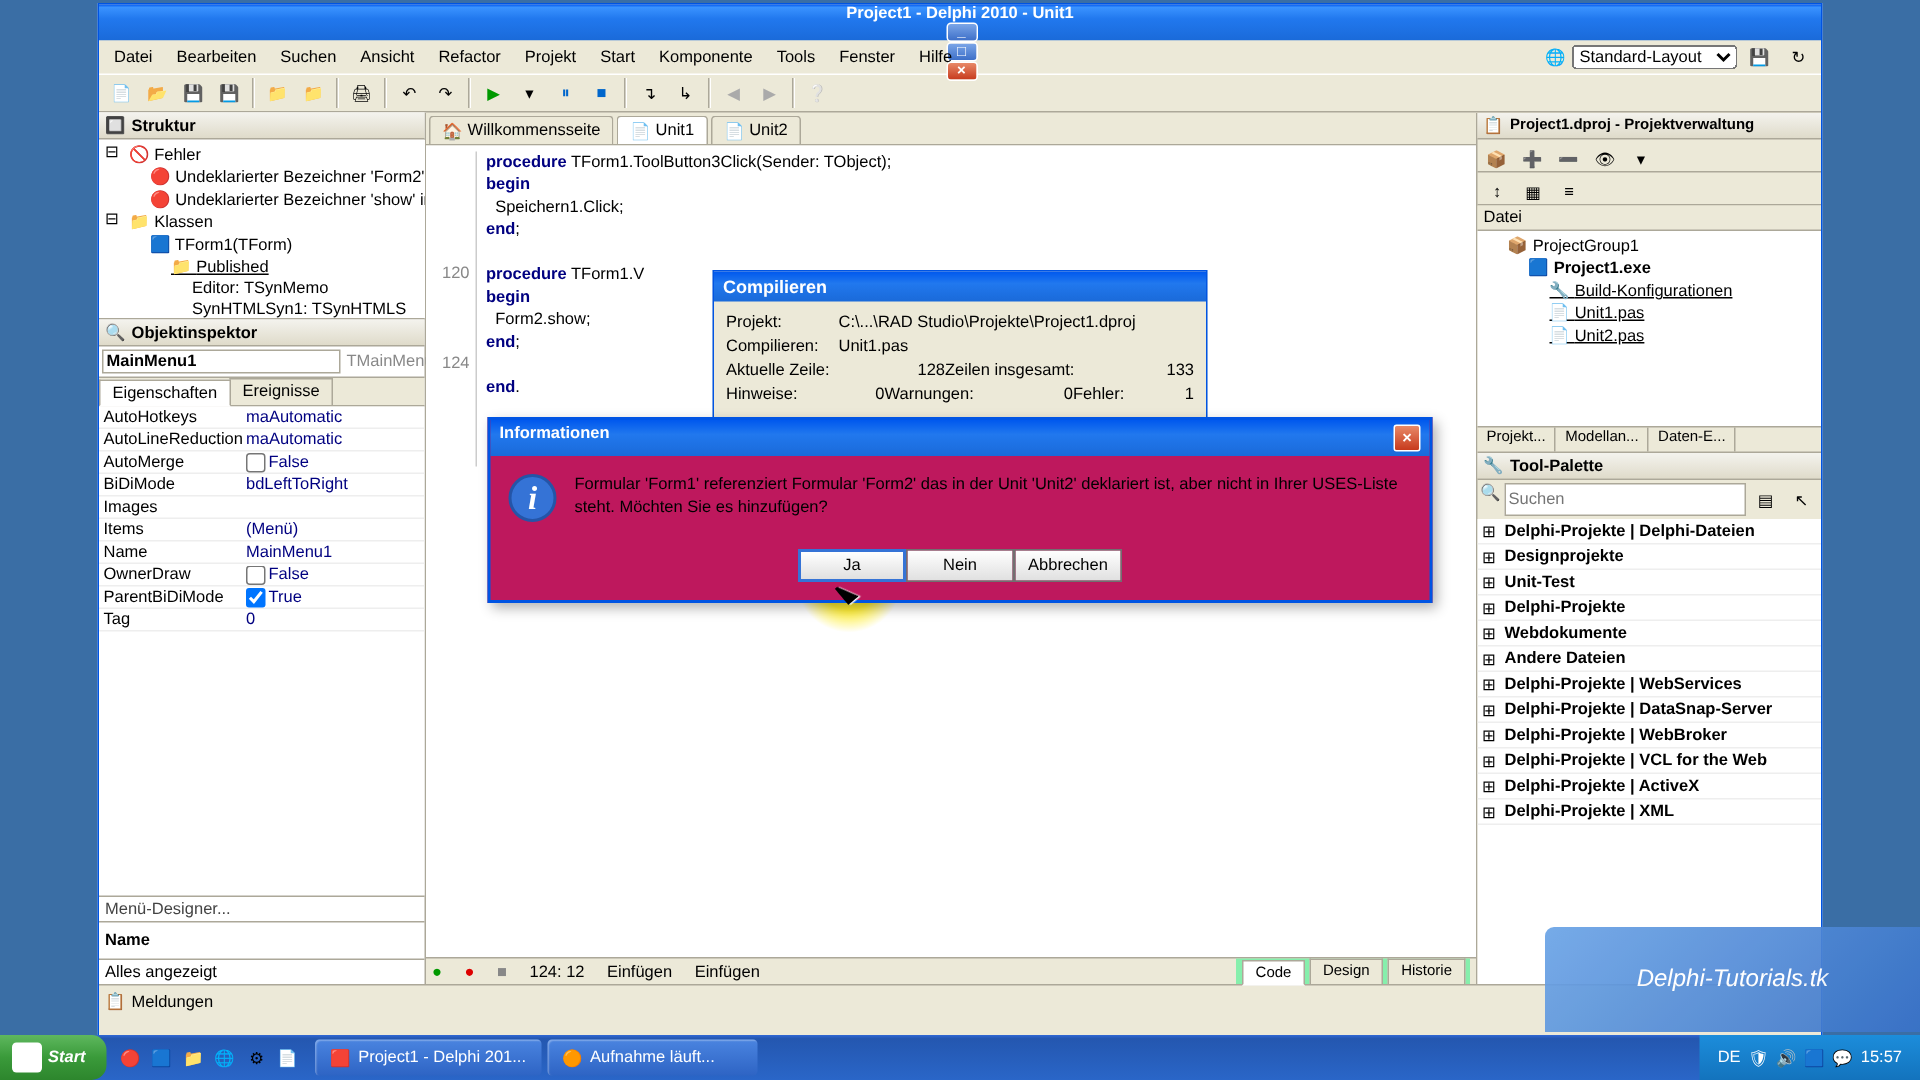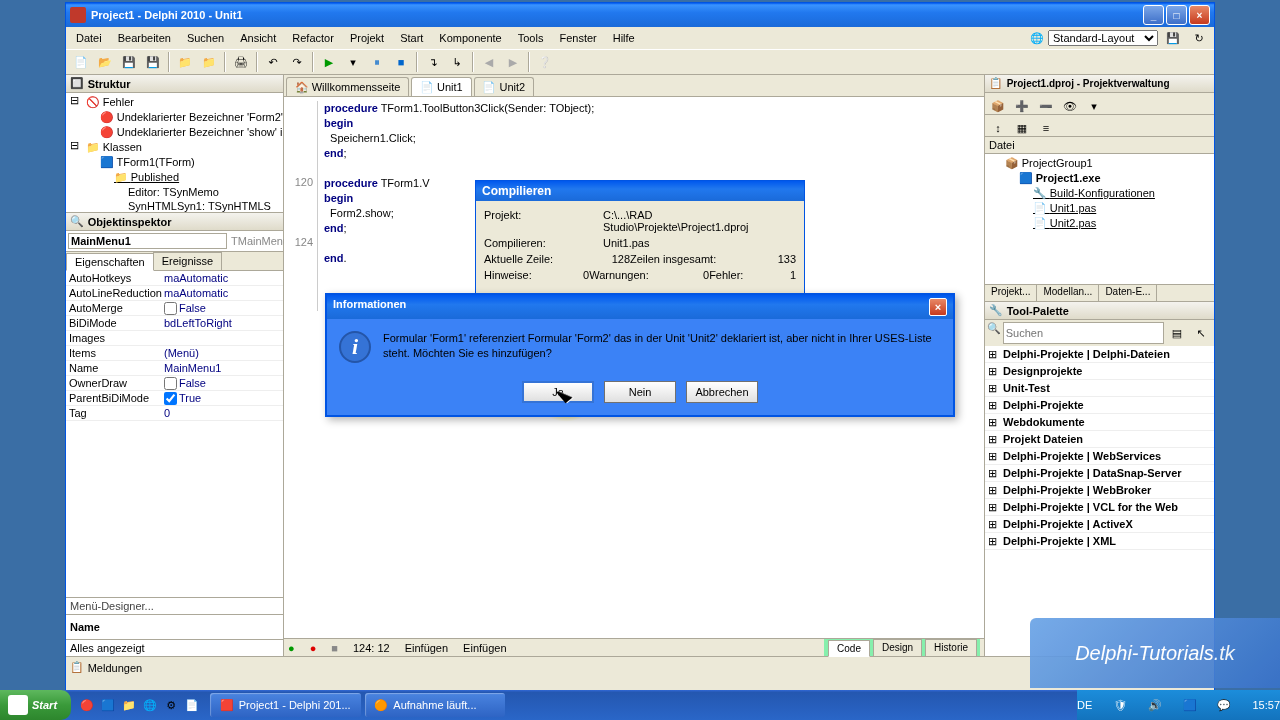--- a/index.html
+++ b/index.html
@@ -1,18 +1,18 @@
 <!DOCTYPE html>
 <html><head>
 <meta charset="utf-8">
 <style>
 * { box-sizing: border-box; margin: 0; padding: 0; font-family: Tahoma, sans-serif; font-size: 11px; }
 body { width: 1280px; height: 720px; background: #3a6ea5; overflow: hidden; position: relative; }
 .window-frame { position: absolute; top: 2px; left: 65px; width: 1150px; height: 695px; background: #ece9d8; border: 1px solid #0054e3; }
-.titlebar { height: 24px; background: linear-gradient(180deg,#0058ee,#3a93ff 8%,#2178ee 40%,#1a6ad9); display: flex; align-items: center; padding: 0 4px; color: #fff; font-size: 12px; font-weight: bold; }
+.titlebar { height: 24px; background: linear-gradient(180deg,#0058ee,#3a93ff 8%,#2178ee 40%,#1a6ad9); display: flex; align-items: center; padding: 0 4px; color: #fff; font-size: 12px; font-weight: bold; flex-direction: column; }
 .titlebar-icon { width: 16px; height: 16px; margin-right: 5px; background:#c0392b; border-radius:2px; }
 .titlebar-text { flex: 1; }
 .window-btn { width: 21px; height: 20px; margin-left: 2px; border: 1px solid #fff; background: linear-gradient(#7ba6e8,#3d6fc8); color:#fff; display: flex; align-items:center; justify-content:center; font-size:10px; font-weight:bold; border-radius:3px; cursor:pointer; }
 .window-btn.close { background: linear-gradient(#e88967,#c73a1d); }
 .menubar { background:#ece9d8; padding: 2px 4px; display:flex; gap:4px; align-items:center; height:22px; }
 .menu-item { padding: 2px 6px; cursor:pointer; }
 .layout-combo { margin-left:auto; display:flex; gap:4px; align-items:center; }
 .layout-combo select { font-size:11px; width:110px; }
 .toolbar { background:#ece9d8; padding:2px 4px; display:flex; gap:2px; align-items:center; height:26px; border-top:1px solid #fff; border-bottom:1px solid #aca899; }
 .tbtn { width:22px; height:22px; display:flex; align-items:center; justify-content:center; border:1px solid transparent; cursor:pointer; }
@@ -59,43 +59,43 @@
 .pal-item::before { content:"⊞"; position:absolute; left:3px; font-weight:normal; }
 .statusbar { height:18px; background:#ece9d8; border-top:1px solid #aca899; display:flex; align-items:center; padding:2px 4px; gap:15px; font-size:11px; }
 .btm-tabs { display:flex; gap:4px; padding:0 4px; background:#86efac; }
 .msg-bar { height:22px; background:#ece9d8; display:flex; align-items:center; padding:2px 4px; border-top:1px solid #aca899; gap:4px; }
 
 .compile-dlg { position:absolute; top:180px; left:475px; width:330px; background:#ece9d8; border:1px solid #0054e3; z-index:10; }
 .dlg-title { background:linear-gradient(180deg,#0058ee,#2178ee 40%,#1a6ad9); color:#fff; padding:3px 6px; font-weight:bold; font-size:12px; }
 .dlg-body { padding:8px; }
 .dlg-row { display:flex; margin-bottom:4px; }
 .dlg-label { width:75px; }
-.dlg-val { flex:1;margin-left:44px; }
-
-.info-dlg { position:absolute; top:293px; left:325px; width:630px; background:#3b82f6; border:2px solid #0054e3; z-index:20; box-shadow:3px 3px 8px rgba(0,0,0,0.3); }
+.dlg-val { flex:1; }
+
+.info-dlg { position:absolute; top:278px; left:325px; width:630px; background:#be185d; border:2px solid #0054e3; z-index:20; box-shadow:3px 3px 8px rgba(0,0,0,0.3); }
 .info-title { background:linear-gradient(180deg,#0058ee,#2178ee 40%,#1a6ad9); color:#fff; padding:3px 6px; font-weight:bold; font-size:12px; display:flex; }
 .info-close { width:18px; height:18px; background:linear-gradient(#e88967,#c73a1d); border:1px solid #fff; border-radius:2px; display:flex; align-items:center; justify-content:center; color:#fff; cursor:pointer; }
 .info-body { padding:12px; display:flex; gap:12px; }
 .info-icon { width:32px; height:32px; border-radius:50%; background:#3573d6; border:2px solid #2455a8; color:#fff; font-size:22px; display:flex; align-items:center; justify-content:center; font-weight:bold; font-family:Georgia,serif; font-style:italic; }
 .info-text { flex:1; line-height:1.4; }
-.info-btns { display:flex; justify-content:center; gap:10px; padding:6px 0 12px; }
+.info-btns { display:flex; justify-content:center; padding:6px 0 12px; }
 .dlg-btn { width:72px; height:22px; border:1px solid #707070; background:linear-gradient(#fff,#e0e0e0); cursor:pointer; font-size:11px; }
 .dlg-btn.focus { border:2px solid #3573d6; }
 .highlight { position:absolute; width:72px; height:72px; border-radius:50%; background:radial-gradient(circle,#ffee33 0%,#ffee33 40%,rgba(255,238,51,0) 70%); z-index:15; pointer-events:none; }
 .cursor { position:absolute; z-index:30; width:16px; height:22px; pointer-events:none; }
 .cursor::before { content:""; position:absolute; width:0; height:0; border-left:2px solid #000; border-right:7px solid transparent; border-bottom:14px solid #000; transform:rotate(-40deg); filter:drop-shadow(1px 1px 0 #fff); }
 
 .taskbar { position:absolute; bottom:0; left:0; right:0; height:30px; background:linear-gradient(180deg,#3168d5,#2457b0 8%,#2a66c8); display:flex; align-items:center; }
 .start-btn { height:30px; padding:0 14px 0 8px; background:linear-gradient(180deg,#5eb85e,#3a9a3a 50%,#2d862d); color:#fff; font-weight:bold; font-style:italic; font-size:15px; display:flex; align-items:center; gap:4px; border-radius:0 10px 10px 0; cursor:pointer; }
 .start-btn::before { content:""; width:20px; height:20px; background:#fff; border-radius:3px; }
 .ql { display:flex; gap:1px; margin:0 6px; }
 .ql-item { width:20px; height:24px; display:flex; align-items:center; justify-content:center; cursor:pointer; }
 .task-btn { height:24px; padding:0 10px; margin:0 2px; background:linear-gradient(#4a84e0,#2e64c4); color:#fff; display:flex; align-items:center; gap:5px; min-width:140px; border-radius:3px; cursor:pointer; box-shadow:inset 1px 1px 1px rgba(255,255,255,0.3); }
-.tray { margin-left:auto; background:linear-gradient(#1c8ddb,#1373bd); height:30px; display:flex; align-items:center; padding:0 0; gap:21px; color:#fff; }
-.watermark { position:absolute; bottom:32px; right:0; width:250px; height:70px; background:linear-gradient(135deg,#6ba4e6,#3a72c8); color:#fff; font-style:italic; font-size:20px; display:flex; align-items:center; justify-content:center; z-index:5; opacity:0.92; border-radius:6px 0 0 0; }
+.tray { margin-left:auto; background:linear-gradient(#1c8ddb,#1373bd); height:30px; display:flex; align-items:center; padding:0 12px; gap:5px; color:#fff; }
+.watermark { position:absolute; bottom:32px; right:0; width:250px; height:70px; background:linear-gradient(135deg,#6ba4e6,#3a72c8); color:#fff; font-style:italic; font-size:16px; display:flex; align-items:center; justify-content:center; z-index:5; opacity:0.92; border-radius:6px 0 0 0; }
 </style>
 </head>
 <body>
 
 <div class="window-frame">
   <div class="titlebar">
     <div class="titlebar-icon"></div>
     <div class="titlebar-text">Project1 - Delphi 2010 - Unit1</div>
     <div class="window-btn">_</div>
     <div class="window-btn">□</div>
@@ -318,21 +318,21 @@
         <input placeholder="Suchen" style="">
         <span class="tbtn">▤</span>
         <span class="tbtn">↖</span>
       </div>
       <div class="pal-list" id="pal-list">
           <div class="pal-item">Delphi-Projekte | Delphi-Dateien</div>
           <div class="pal-item">Designprojekte</div>
           <div class="pal-item">Unit-Test</div>
           <div class="pal-item">Delphi-Projekte</div>
           <div class="pal-item">Webdokumente</div>
-          <div class="pal-item">Projekt Dateien</div>
+          <div class="pal-item">Andere Dateien</div>
           <div class="pal-item">Delphi-Projekte | WebServices</div>
           <div class="pal-item">Delphi-Projekte | DataSnap-Server</div>
           <div class="pal-item">Delphi-Projekte | WebBroker</div>
           <div class="pal-item">Delphi-Projekte | VCL for the Web</div>
           <div class="pal-item">Delphi-Projekte | ActiveX</div>
           <div class="pal-item">Delphi-Projekte | XML</div>
         </div>
     </div>
   </div>
 

